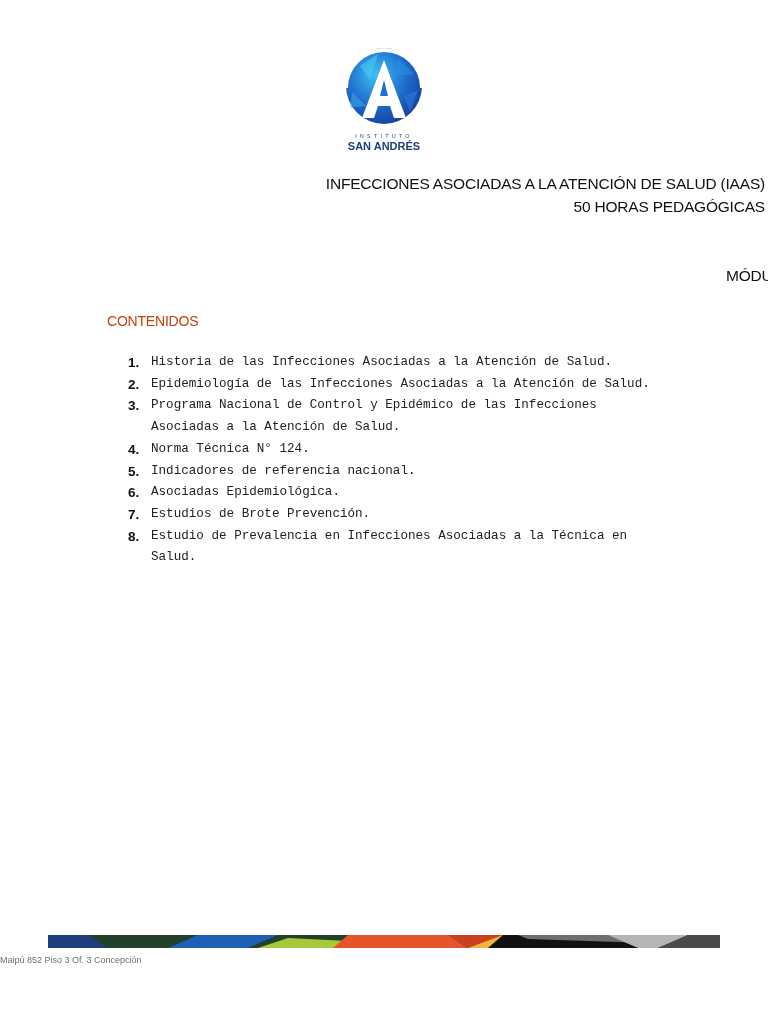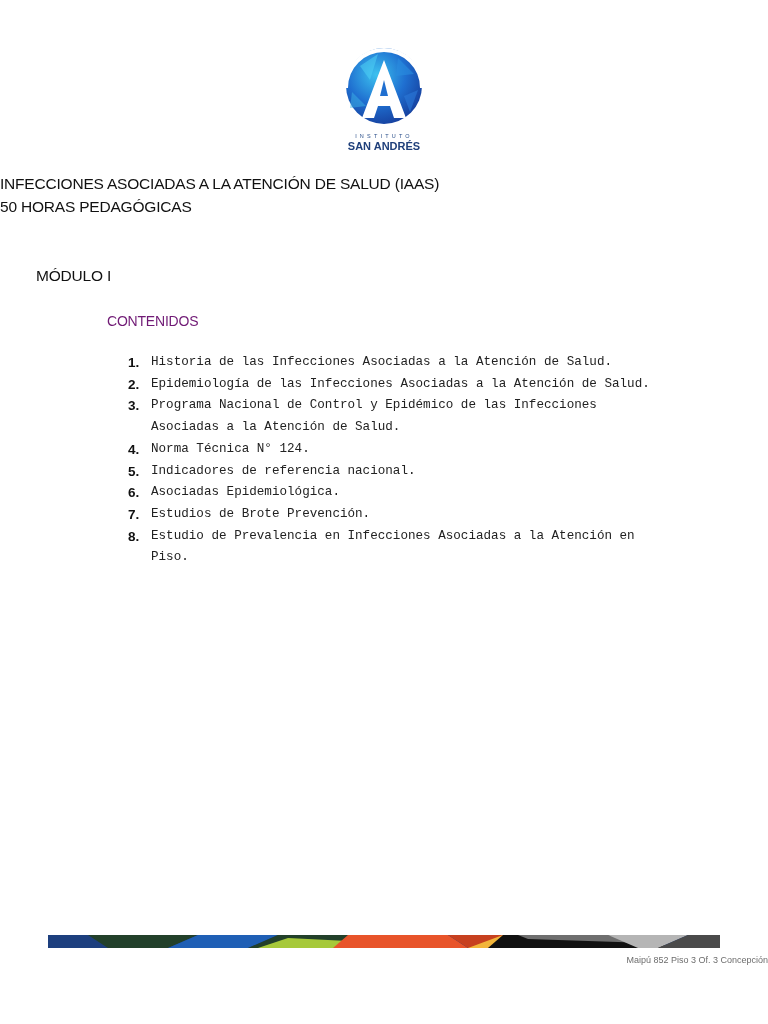--- a/index.html
+++ b/index.html
@@ -2,33 +2,33 @@
 <html><head>
   <meta charset="utf-8">
   <style>
     html, body { margin: 0; padding: 0; background: #ffffff; }
     body {
       width: 768px; height: 1024px; position: relative; overflow: hidden;
       font-family: "Liberation Sans", "DejaVu Sans", sans-serif; color: #1a1a1a;
     }
     .logo { position: absolute; left: 340px; top: 46px; width: 88px; height: 108px; }
     .logo svg { display: block; }
-    .title-block { position: absolute; left: 0; width: 765px; text-align: left; }
+    .title-block { position: absolute; left: 0; width: 765px; text-align: right; }
     .title-line { font-size: 15.5px; line-height: 21px; letter-spacing: -0.2px; color: #111; }
     #title1 { top: 173px; }
     #title2 { top: 196px; }
     #module { top: 265px; margin-left: 36px; }
-    .contents-label { position: absolute; left: 107px; top: 313px; font-size: 14px; color: #701a75; letter-spacing: -0.2px; }
+    .contents-label { position: absolute; left: 107px; top: 313px; font-size: 14px; color: #c2410c; letter-spacing: -0.2px; }
     .list { position: absolute; left: 118px; top: 352px; width: 560px; margin: 0; padding: 0; list-style: none; }
     .list li { display: flex; font-size: 12.6px; line-height: 21.7px; color: #222; }
     .list .num { width: 33px; flex: none; font-weight: bold; font-size: 13.5px; color: #111; padding-left: 10px; box-sizing: border-box; }
     .list .txt { flex: 1; font-family: Liberation Mono, monospace; }
     .footer-bar { position: absolute; left: 48px; top: 935px; width: 672px; height: 13px; }
     .footer-bar svg { display: block; }
-    .footer-text { position: absolute; left: 0; width: 768px; text-align: right; font-size: 9px; line-height: 13.5px; color: #6d6d6d; top: 954px; }
+    .footer-text { position: absolute; left: 0; width: 768px; text-align: left; font-size: 9px; line-height: 13.5px; color: #6d6d6d; top: 954px; }
   </style>
 </head>
 <body>
 
 <div class="logo">
   <svg width="88" height="108" viewBox="0 0 88 108">
     <defs>
       <radialGradient id="g1" cx="40%" cy="35%" r="70%">
         <stop offset="0%" stop-color="#3cc2ef"></stop>
         <stop offset="55%" stop-color="#1f6fd0"></stop>
@@ -78,21 +78,21 @@
   <li>
       <span class="num">6.</span>
       <span class="txt">Asociadas Epidemiológica.</span>
     </li>
   <li>
       <span class="num">7.</span>
       <span class="txt">Estudios de Brote Prevención.</span>
     </li>
   <li>
       <span class="num">8.</span>
-      <span class="txt">Estudio de Prevalencia en Infecciones Asociadas a la Atención en Piso.</span>
+      <span class="txt">Estudio de Prevalencia en Infecciones Asociadas a la Técnica en Salud.</span>
     </li>
 </ol>
 
 <div class="footer-bar">
   <svg width="672" height="13" viewBox="0 0 672 13" preserveAspectRatio="none">
     <rect x="0" y="0" width="672" height="13" fill="#1d3f7e"></rect>
     <polygon points="40,0 150,0 120,13 60,13" fill="#22402a"></polygon>
     <polygon points="120,13 150,0 230,0 200,13" fill="#1f5fb5"></polygon>
     <polygon points="230,0 300,0 290,13 200,13" fill="#22402a"></polygon>
     <polygon points="210,13 240,3 300,6 290,13" fill="#a6c93a"></polygon>

